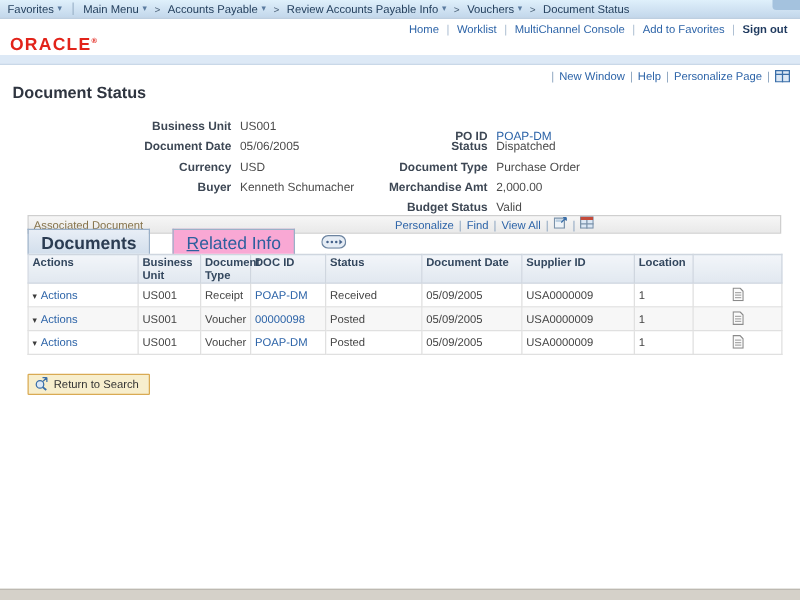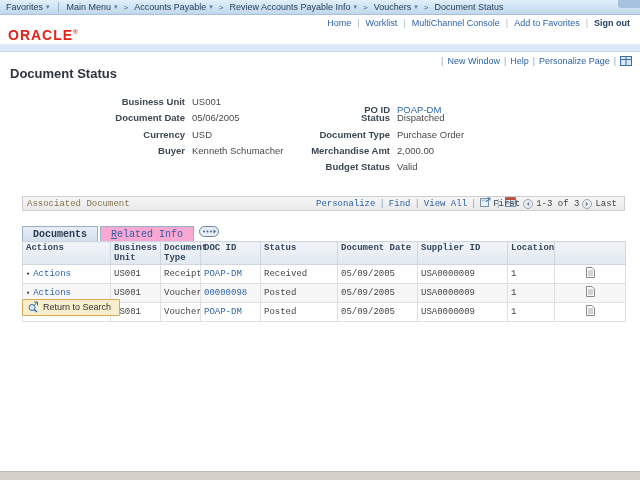--- a/index.html
+++ b/index.html
@@ -58,37 +58,37 @@
   
   .frow { position:absolute; display:flex; font-size:9.5px; line-height:11px; }
   .frow .lbl { font-weight:bold; color:#3d4754; text-align:right; }
   .frow .val { color:#4a4a4a; margin-left:7px; }
   .fl .lbl { width:160px; }
   .fr .lbl { width:138px; }
   .fl { left:25px; }
   .fr { left:252px; }
   .linkval { color:#2d64a8 !important; cursor:pointer; }
   
-  .gridwrap { position:absolute; left:22px; top:196px; width:603px;font-family:Liberation Mono, monospace; }
+  .gridwrap { position:absolute; left:22px; top:172px; width:603px; }
   .grid-header {
     position:relative; height:15px; line-height:14px;
     background:linear-gradient(#f6f6f6,#e9e9e9);
     border:1px solid #cfcfcf;
     font-size:9px;
   }
   .grid-title { position:absolute; left:4px; color:#86734a; }
   .grid-tools { position:absolute; left:293px; display:flex; align-items:flex-start; height:14px; color:#8ba4bf; }
   .gtool { color:#2d64a8; cursor:pointer; }
   .gsep { margin:0 4px; color:#8ba4bf; }
   .grid-pager { position:absolute; right:4px; display:flex; align-items:center; height:14px; color:#444; }
   .pager-text { margin:0 3px; cursor:pointer; }
   .pager-range { margin:0 3px; color:#444; }
   .circlebtn { display:inline-block; width:10px; height:10px; cursor:pointer; }
   
-  .tabsrow { position:relative; height:29px; margin-top:1px; font-size:10px; display:flex; align-items:flex-end; }
+  .tabsrow { position:relative; height:15px; margin-top:1px; font-size:14px; display:flex; align-items:flex-end;gap:16px; }
   .tab { padding:2px 10px 1px 10px; cursor:pointer; border:1px solid #9ab0c8; border-bottom:none; }
   .tab-active {
     background:linear-gradient(#e8eef6,#d3dfec);
     color:#2b3c52; font-weight:bold;
   }
   .tab-inactive { background:#f9a8d4; color:#2d5f9e; margin-left:2px; }
   .tab-inactive .ak { text-decoration:underline; }
   .pillicon { margin-left:5px; margin-bottom:1px; cursor:pointer; }
   
   table.grid { border-collapse:collapse; width:603px; font-size:9px; table-layout:fixed;padding-left:15px; }
@@ -244,37 +244,20 @@
       </span>
       <span class="gsep">|</span>
       <span style="display:inline-flex;">
         <svg width="11" height="10" viewBox="0 0 11 10">
             <rect x="0.5" y="0.5" width="10" height="9" fill="#dce8f5" stroke="#7a92aa"></rect>
             <rect x="0.5" y="0.5" width="10" height="2.5" fill="#c44a3a"></rect>
             <line x1="0" y1="6" x2="11" y2="6" stroke="#7a92aa"></line>
             <line x1="5.5" y1="3" x2="5.5" y2="10" stroke="#7a92aa"></line>
           </svg>
       </span>
-    </span>
-    <span class="grid-pager">
-      <span class="pager-text">First</span>
-      <span class="circlebtn">
-        <svg width="10" height="10" viewBox="0 0 10 10">
-            <circle cx="5" cy="5" r="4.5" fill="#eceff2" stroke="#98a6b4"></circle>
-            <path d="M6.2 2.8 L3.8 5 L6.2 7.2 Z" fill="#6c84a0"></path>
-          </svg>
-      </span>
-      <span class="pager-range">1-3 of 3</span>
-      <span class="circlebtn">
-        <svg width="10" height="10" viewBox="0 0 10 10">
-            <circle cx="5" cy="5" r="4.5" fill="#eceff2" stroke="#98a6b4"></circle>
-            <path d="M3.8 2.8 L6.2 5 L3.8 7.2 Z" fill="#6c84a0"></path>
-          </svg>
-      </span>
-      <span class="pager-text">Last</span>
     </span>
   </div>
 
   <div class="tabsrow">
     <span class="tab tab-active">Documents</span>
     <span class="tab tab-inactive"><span class="ak">R</span><span>elated Info</span></span>
     <span class="pillicon">
       <svg width="20" height="11" viewBox="0 0 20 11">
           <rect x="0.5" y="0.5" width="19" height="10" rx="5" fill="#e6edf5" stroke="#6c84a0"></rect>
           <circle cx="5" cy="5.5" r="1" fill="#44618a"></circle>

